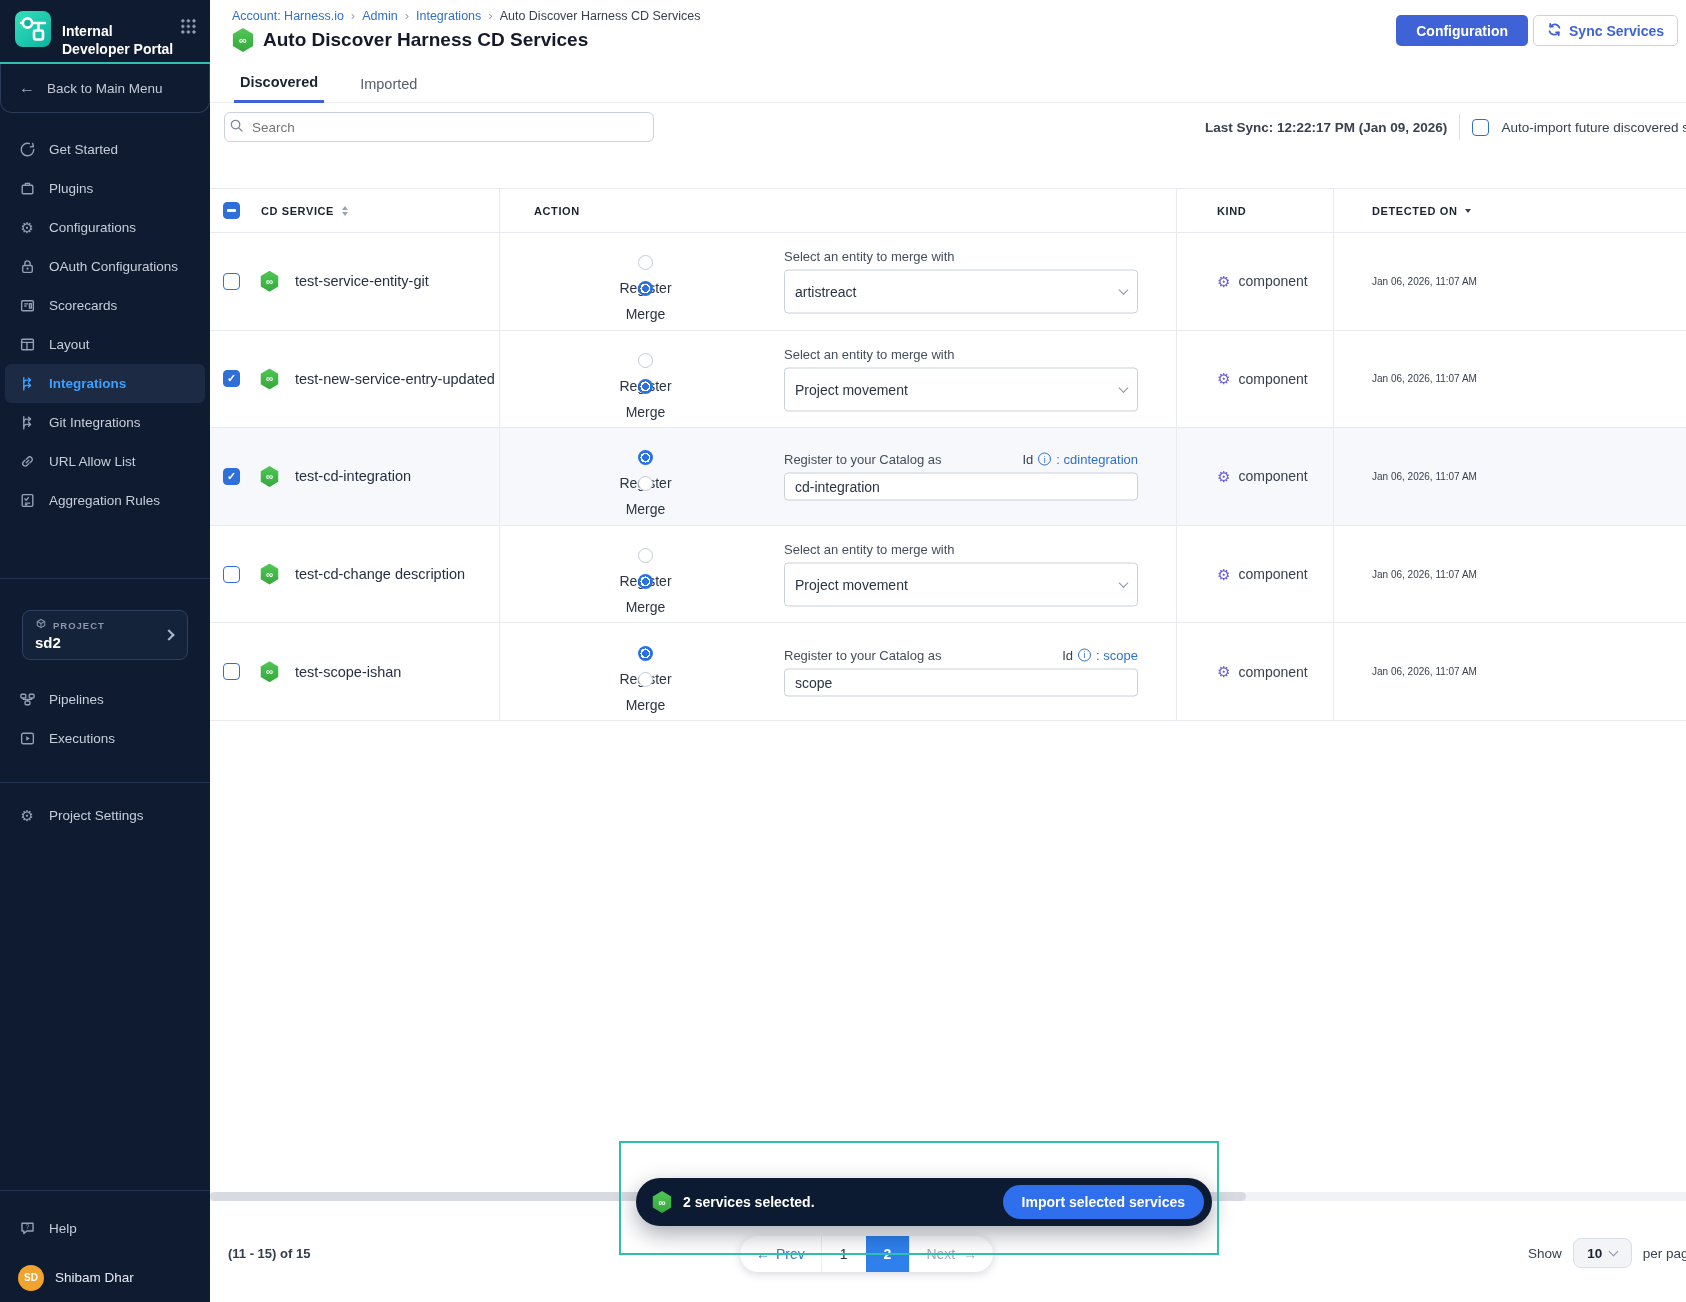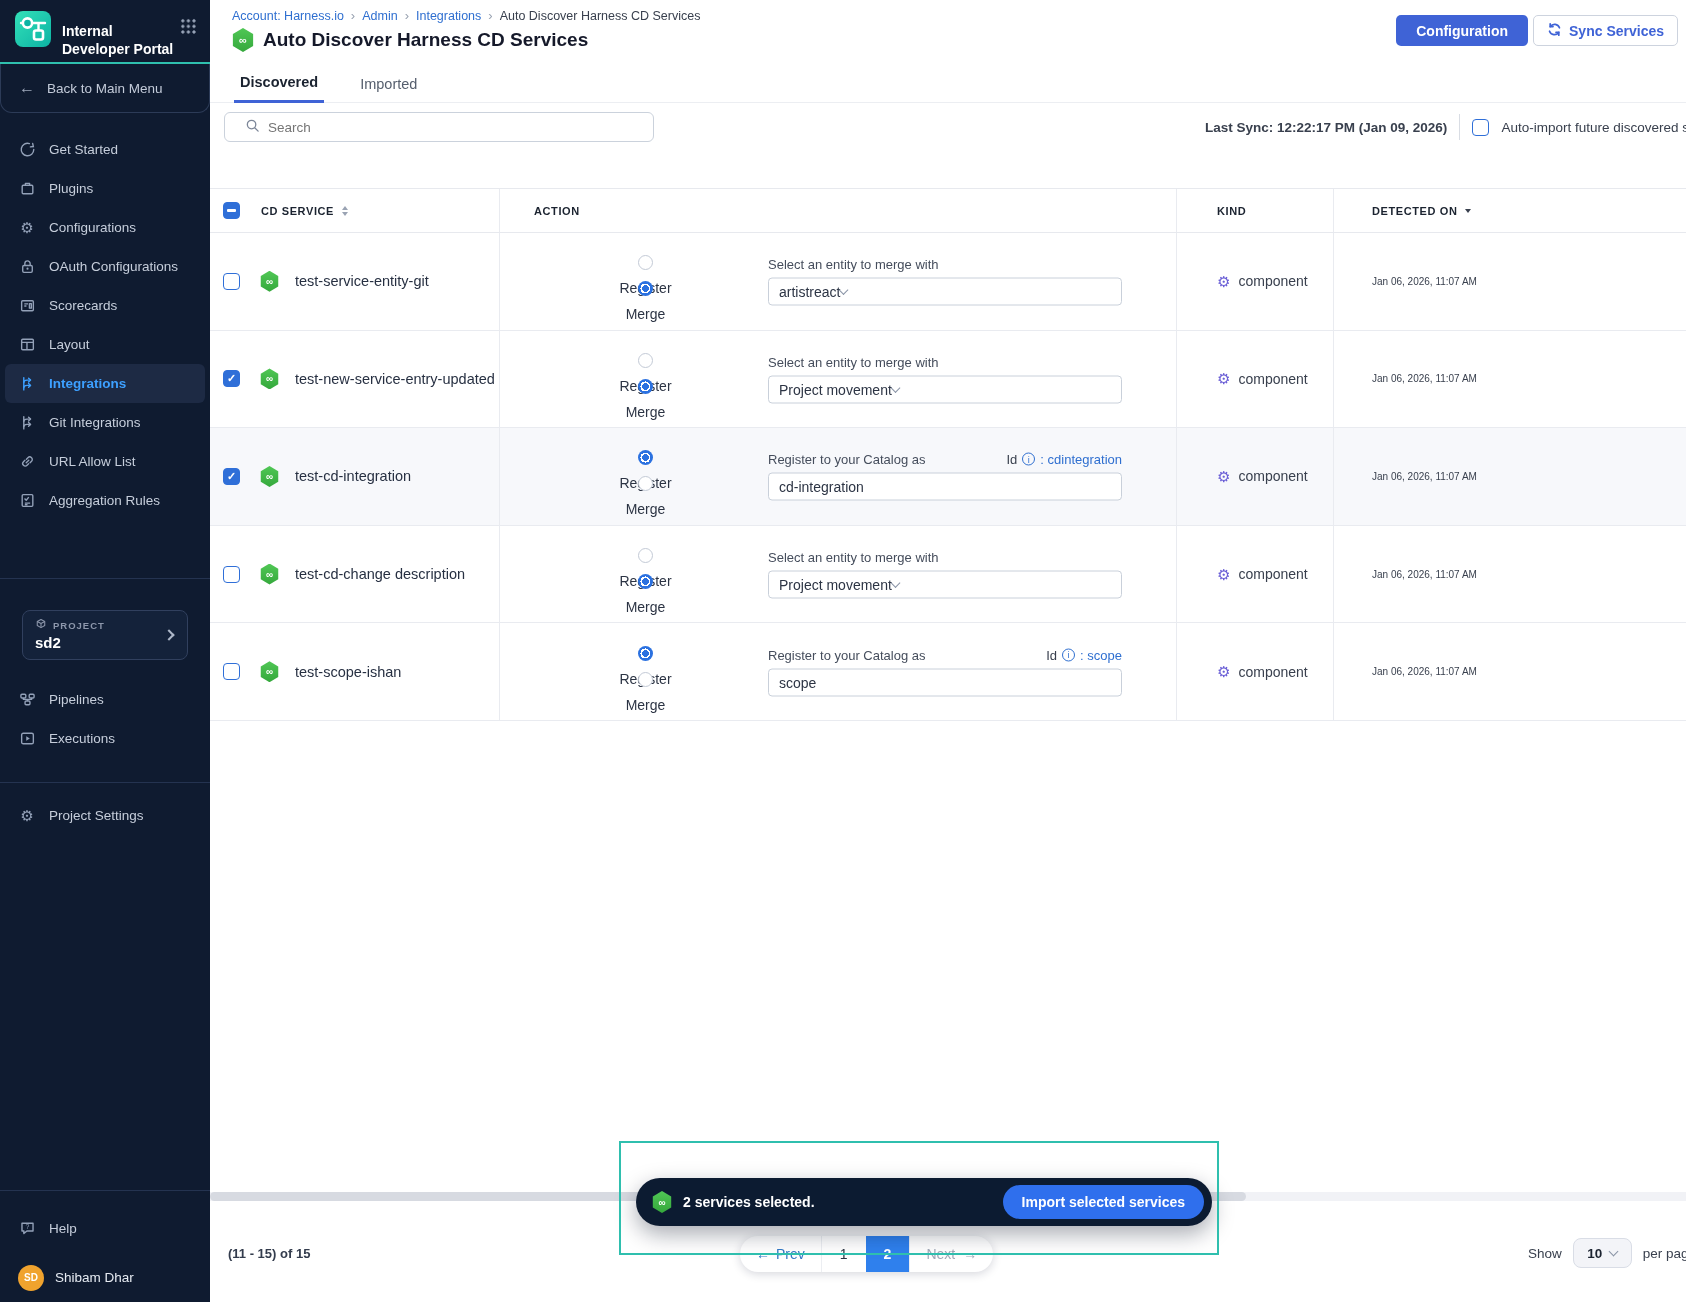--- a/index.html
+++ b/index.html
@@ -64,21 +64,21 @@
     background:#fff; border:1px solid #cdd3de; border-radius:5px; color:#3f63d6;
     font-weight:700; font-size:14px; display:flex; align-items:center; gap:7px; cursor:pointer; }
   .tabbar { position:absolute; top:66px; left:0; right:0; height:37px;
     border-bottom:1px solid #eceef2; padding-left:24px; display:flex; gap:30px;
     align-items:flex-end; }
   .tab { font-size:14.5px; color:#555e6d; padding:0 6px 10px; cursor:pointer; }
   .tab.active { color:#1b2330; font-weight:700; border-bottom:3px solid #3f63d6; margin-bottom:-1px; }
 
   .search-box { position:absolute; top:112px; left:14px; width:430px; height:30px;
     border:1px solid #cbd2dc; border-radius:6px; display:flex; align-items:center;
-    gap:8px; padding:0 20px; color:#9aa3b3; }
+    gap:8px; padding:0 4px; color:#9aa3b3; }
   .search-box input { border:none; outline:none; font-size:13.5px; width:100%;
     color:#39404e; font-family:inherit; background:transparent; }
   .sync-row { position:absolute; top:112px; left:995px; height:30px; display:flex;
     align-items:center; gap:12px; white-space:nowrap; }
   .last-sync { font-size:13.5px; font-weight:600; color:#39404e; }
   .vdiv { width:1px; height:26px; background:#d9dde4; }
   .auto-label { font-size:13.5px; color:#39404e; }
 
   
   .table { position:absolute; top:152px; left:0; width:1476px;margin-top:36px; }
@@ -110,31 +110,31 @@
   .hex-row { width:19px; height:21px; font-size:10px; margin-left:20px; }
   .hex-title { width:22px; height:24px; font-size:11px; }
   .hex-snack { width:20px; height:22px; font-size:10px; }
   .radios { margin-left:38px; width:215px; }
   .radio-row { display:flex; align-items:center; gap:10px; height:26px; cursor:pointer;flex-direction:column; }
   .radio { width:15px; height:15px; border-radius:50%; border:1.5px solid #c3cad6;
     background:#fff; flex:0 0 auto; }
   .radio.on { border:none;
     background:radial-gradient(circle,#2b71e0 0 3.2px,#fff 3.2px 5px,#2b71e0 5px); }
   .radio-lbl { font-size:14px; color:#2c3444; }
-  .control { position:absolute; left:268px; top:50%; transform:translateY(-50%); width:354px; }
+  .control { position:absolute; left:284px; top:50%; transform:translateY(-50%); width:354px; }
   .ctl-label-row { display:flex; justify-content:space-between; align-items:center; margin-bottom:6px; }
   .ctl-label { font-size:13px; color:#454d5c; }
   .id-part { display:flex; align-items:center; gap:5px; font-size:13px; }
   .id-txt { color:#39404e; }
   .info-icon { width:13px; height:13px; border-radius:50%; border:1.2px solid #2f6fd0;
     color:#2f6fd0; font-size:9px; display:inline-flex; align-items:center;
     justify-content:center; }
   .id-link { color:#2f6fd0; cursor:pointer; text-decoration:none; }
-  .select-box { height:28px; border:1px solid #c9d0da; border-radius:4px; background:#fff;
-    display:flex; align-items:center; padding:0 10px;
+  .select-box { height:44px; border:1px solid #c9d0da; border-radius:4px; background:#fff;
+    display:flex; align-items:center; justify-content:space-between; padding:0 10px;
     font-size:14px; color:#2c3444; cursor:pointer; }
   .text-input { height:28px; border:1px solid #c9d0da; border-radius:4px; background:#fff;
     display:flex; align-items:center; padding:0 10px; font-size:14px; color:#2c3444; }
   .chev { width:7px; height:7px; border-right:1.5px solid #8a94a6;
     border-bottom:1.5px solid #8a94a6; transform:rotate(45deg); margin-top:-3px; }
   .kind-gear { font-size:15px; color:#6b5fd6; line-height:1; }
   .kind-txt { font-size:14px; color:#39404e; }
   .sort-ud { display:inline-flex; flex-direction:column; gap:2px; margin-left:8px; }
   .tri-up { width:0; height:0; border-left:3.5px solid transparent;
     border-right:3.5px solid transparent; border-bottom:4px solid #9aa3b3; }

